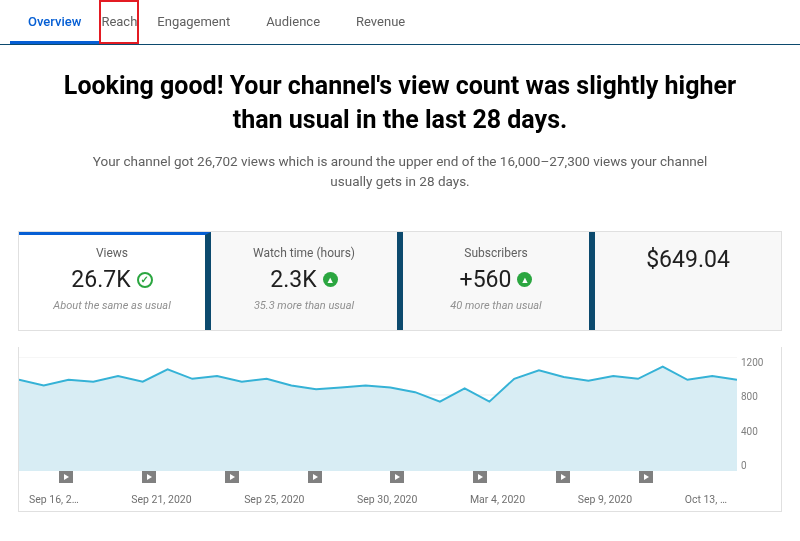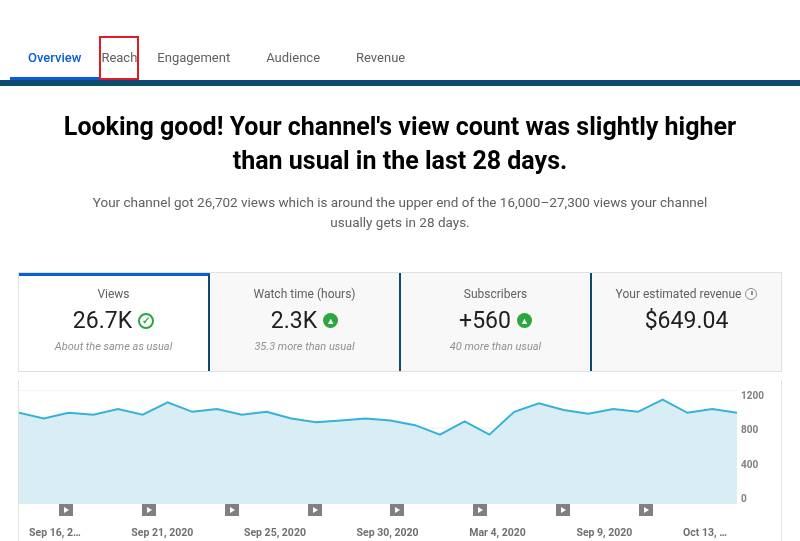--- a/index.html
+++ b/index.html
@@ -4,23 +4,22 @@
 <style>
   * { box-sizing: border-box; margin: 0; padding: 0; }
   body {
     font-family: Roboto, "Helvetica Neue", Arial, sans-serif;
     background: #fff;
     color: #202124;
     width: 800px;
   }
   .tabs {
     display: flex;
-    border-bottom: 6px solid #0c4a6e;
+    border-bottom: 1px solid #0c4a6e;
     padding: 0 10px;
-    margin-top: 36px;
   }
   .tab {
     padding: 14px 18px 12px;
     font-size: 13px;
     color: #606060;
     cursor: pointer;
     border-bottom: 3px solid transparent;
   }
   .tab.active {
     color: #065fd4;
@@ -50,21 +49,21 @@
   }
   .cards {
     display: flex;
     border: 1px solid #e0e0e0;
     margin: 30px 18px 0;
   }
   .card {
     flex: 1;
     text-align: center;
     padding: 14px 8px 18px;
-    border-right: 2px solid #0c4a6e;
+    border-right: 6px solid #0c4a6e;
     background: #f8f8f8;
     cursor: pointer;
   }
   .card:last-child { border-right: none; }
   .card.active {
     background: #fff;
     border-top: 3px solid #065fd4;
     padding-top: 11px;
   }
   .card-title {
@@ -118,26 +117,25 @@
     position: relative;
   }
   .icon-clock::after {
     content: "";
     position: absolute;
     top: 2px; left: 5px;
     width: 1.5px; height: 4px;
     background: #909090;
   }
   .chart-wrap {
-    margin: 8px 18px;
+    margin: 16px 18px;
     border: 1px solid #e0e0e0;
     border-top: none;
     position: relative;
     height: 165px;
-    font-weight: bold;
   }
   .chart {
     position: absolute;
     left: 0; right: 44px; top: 10px; bottom: 40px;
   }
   .chart svg { width: 100%; height: 100%; display: block; }
   .yaxis {
     position: absolute;
     right: 4px; top: 10px; bottom: 40px;
     display: flex;
@@ -220,24 +218,20 @@
   </div>
   <div class="card">
     <div class="card-title">Subscribers</div>
     <div class="card-value">
       <span>+560</span>
       <span class="icon-up">▲</span>
     </div>
     <div class="card-sub">40 more than usual</div>
   </div>
   <div class="card">
-    <div class="card-title">
-      <span>Your estimated revenue</span>
-      <span class="icon-clock"></span>
-    </div>
     <div class="card-value">
       <span>$649.04</span>
     </div>
     <div class="card-sub"></div>
   </div>
 </div>
 
 <div class="chart-wrap">
   <div class="chart">
     <svg viewBox="0 0 720 115" preserveAspectRatio="none">

